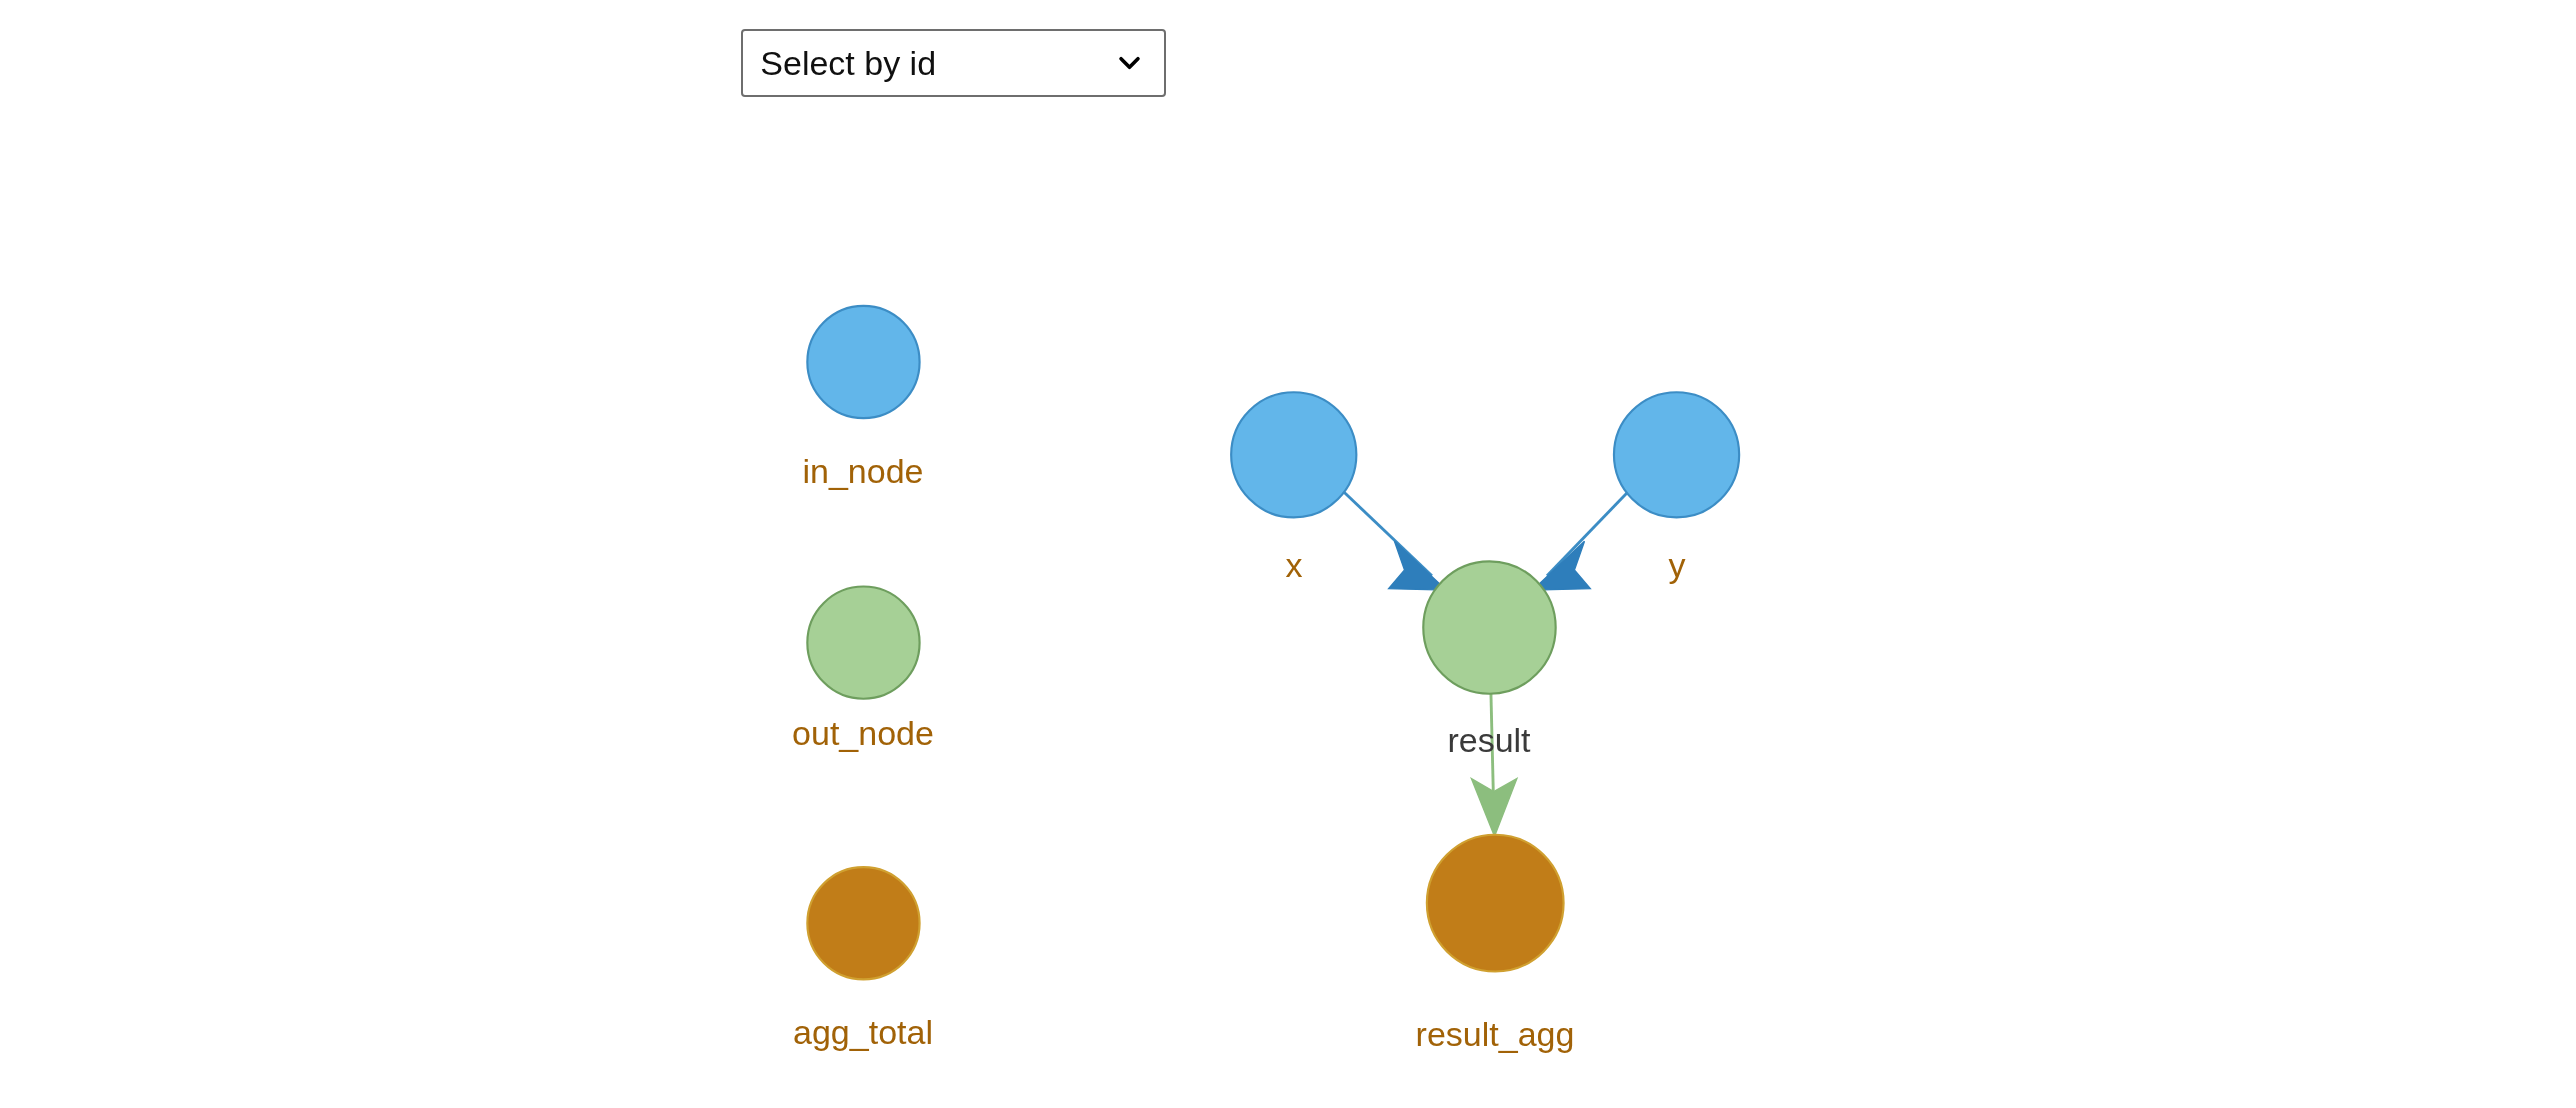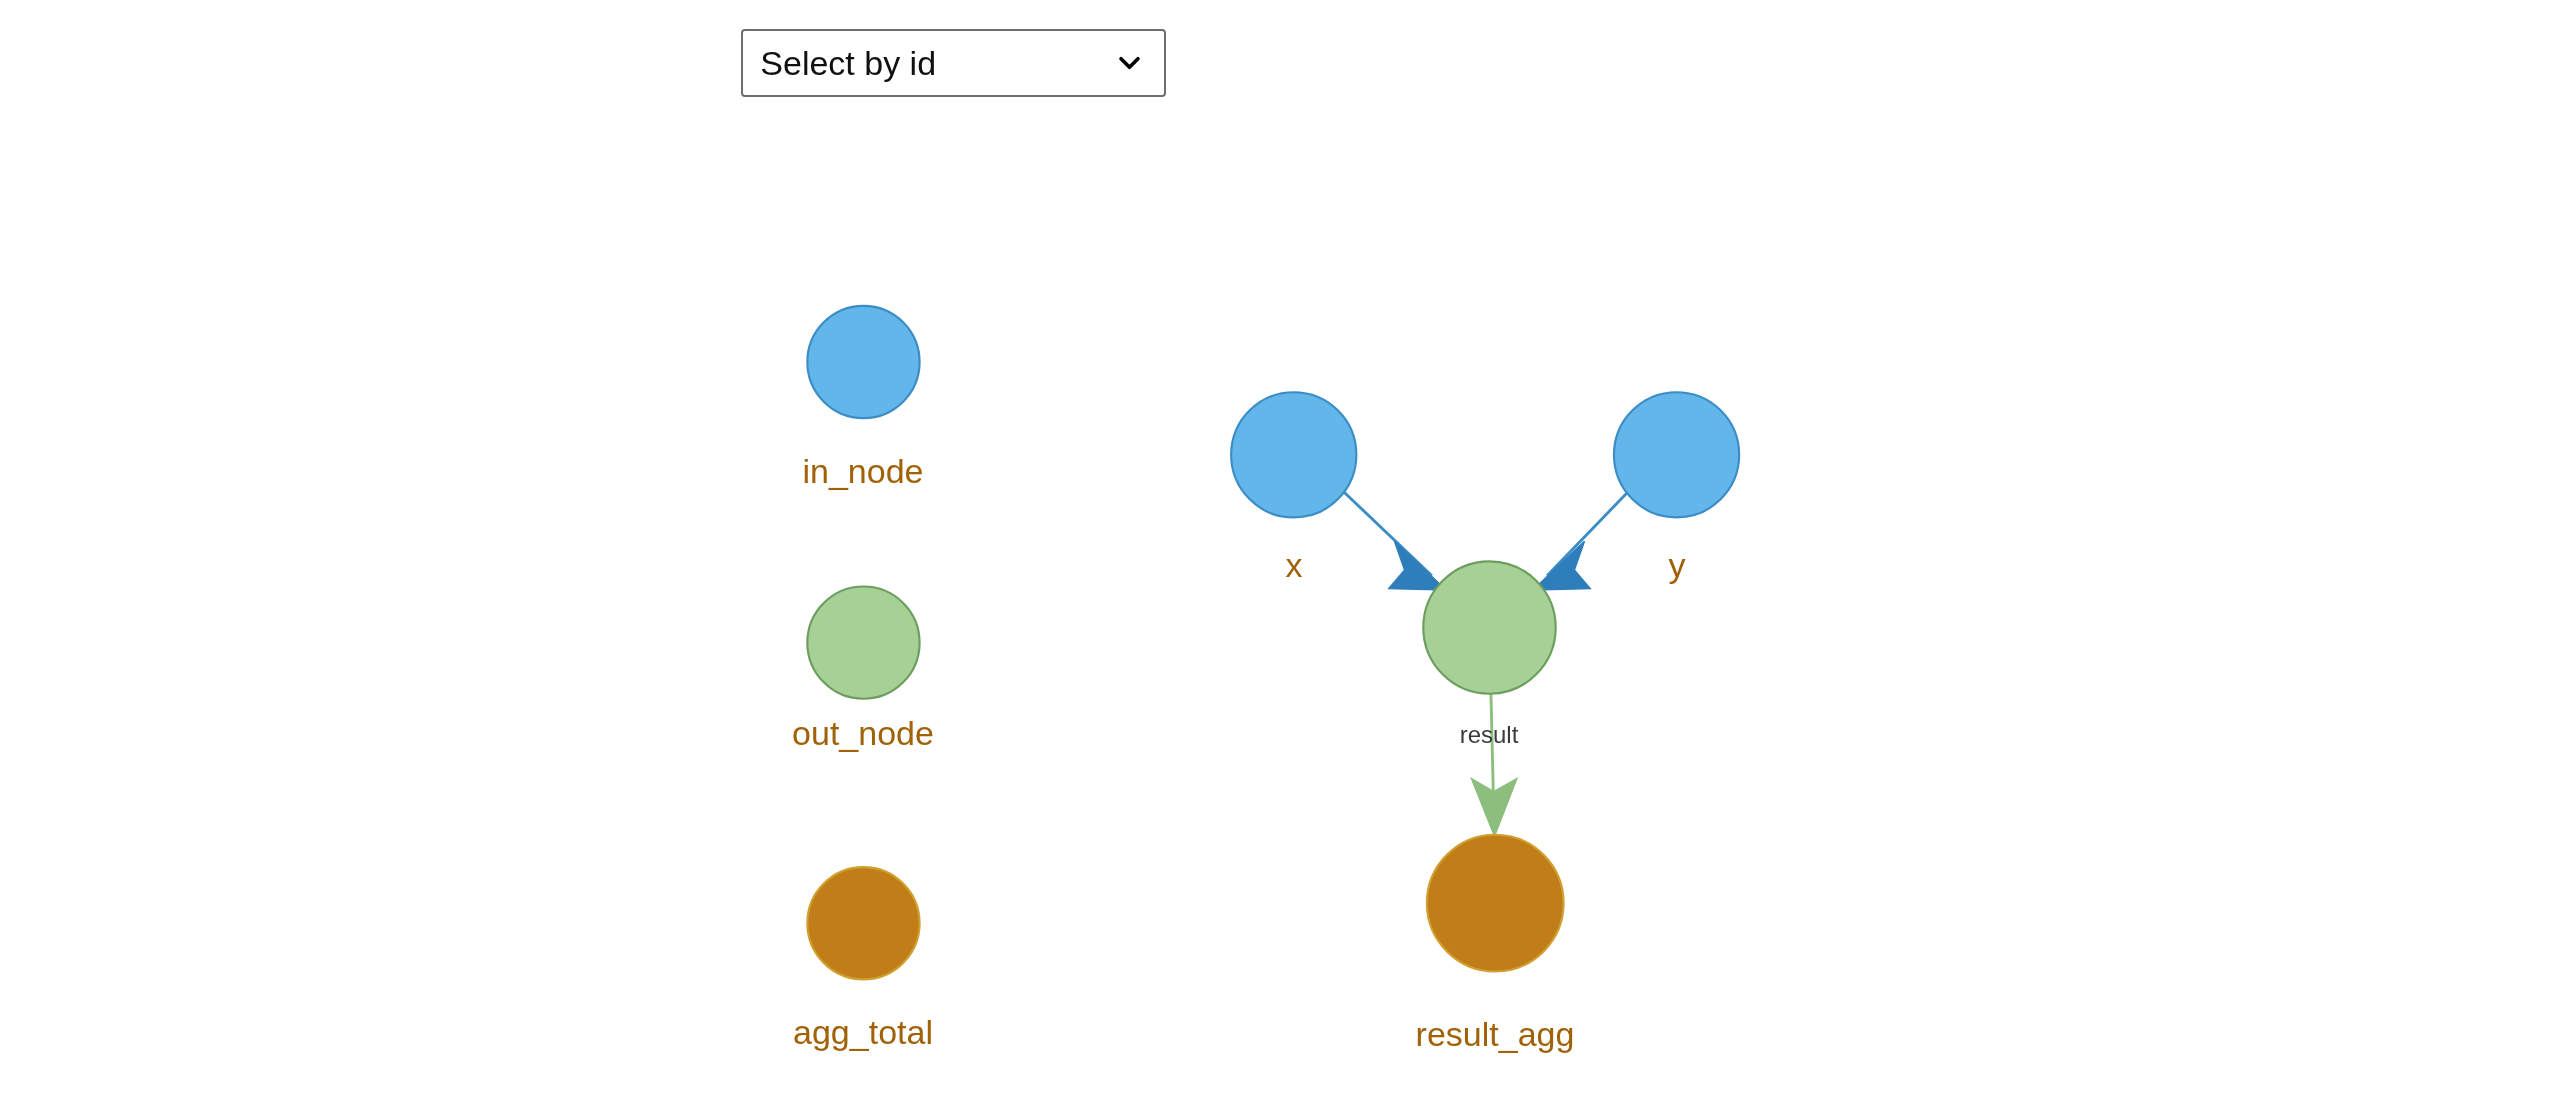--- a/index.html
+++ b/index.html
@@ -67,21 +67,21 @@
     position: absolute;
     font-size: 34px;
     color: #a16207;
     white-space: nowrap;
     transform: translate(-50%, 0);
     line-height: 1;
     user-select: none;
   }
   .edge-label {
     position: absolute;
-    font-size: 24px;
+    font-size: 34px;
     color: #3a3a3a;
     white-space: nowrap;
     transform: translate(-50%, 0);
     line-height: 1;
     user-select: none;
   }
 </style>
 </head>
 <body>
 

